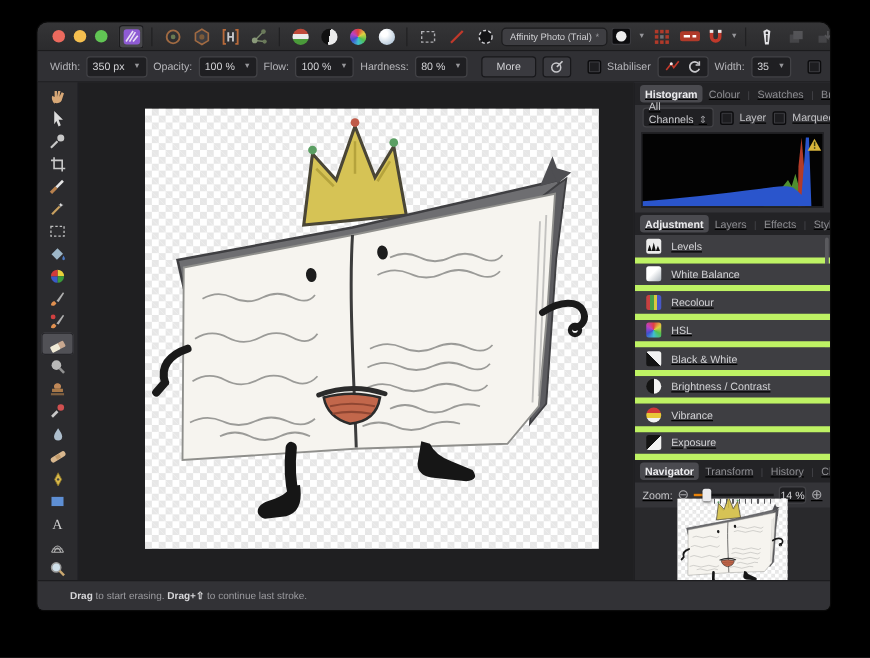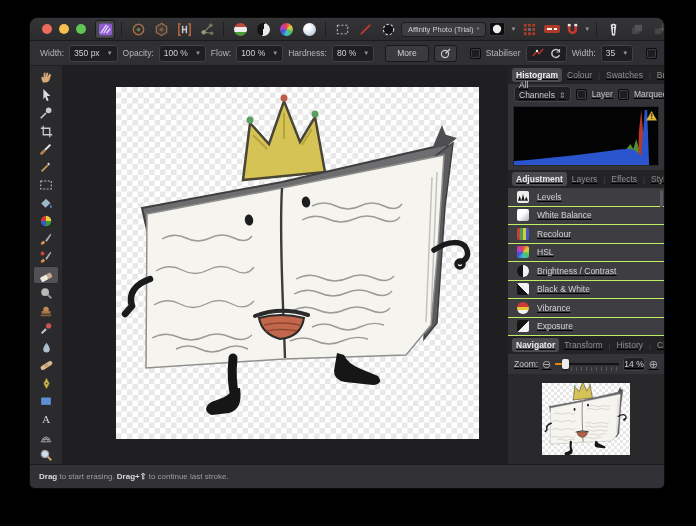--- a/index.html
+++ b/index.html
@@ -54,39 +54,39 @@
   .ptabs .tab{padding:2px 4px;border-radius:3px;}
   .ptabs .tab.active{background:#4a4a4f;color:#ececee;font-weight:bold;}
   .tabsep{color:#48484d;margin:0 1px;font-size:7.5px;}
   .hcontrols{height:20px;display:flex;align-items:center;padding:0 6px;gap:5px;color:#c4c4c7;flex:none;}
   .select{background:#202023;border:1px solid #434347;border-radius:3px;padding:1px 4px;
           display:flex;align-items:flex-end;gap:4px;color:#cacacd;height:12px;}
   .histwrap{padding:2px 5px 4px;flex:none;}
   .histbox{height:58px;background:#030303;border:1px solid #28282c;}
   .alist{flex:none;}
   .arow{height:17.5px;display:flex;align-items:center;gap:8px;padding-left:9px;background:#3e3e42;
-        border-bottom:1px solid #bef264;color:#d3d3d6;position:relative;}
+        border-bottom:5px solid #bef264;color:#d3d3d6;position:relative;}
   .aicon{width:12px;height:12px;border-radius:2px;flex:none;display:flex;align-items:center;justify-content:center;}
   .scrollbar{position:absolute;right:1px;top:2px;width:3px;height:110px;background:#5a5a5e;border-radius:2px;}
   .zoomrow{height:20px;display:flex;align-items:center;padding:0 6px;gap:4px;color:#c4c4c7;flex:none;}
   .pm{font-size:11px;color:#a8a8ac;line-height:1;}
   .slider{position:relative;width:64px;height:14px;flex:none;}
   .slider .track{position:absolute;left:0;right:0;top:6px;height:2px;background:#141416;}
   .slider .fill{position:absolute;left:0;top:6px;width:9px;height:2px;background:#e8830c;}
   .slider .handle{position:absolute;left:7px;top:1.5px;width:7px;height:10px;background:#ececee;
                   border-radius:2px;box-shadow:0 1px 2px rgba(0,0,0,.6);}
   .slider .ticks{position:absolute;left:16px;right:0;top:10px;height:4px;
      background:repeating-linear-gradient(90deg,#57575b 0 1px,transparent 1px 5px);}
   .zval{width:30px;height:12px;background:#1f1f22;border:1px solid #434347;border-radius:3px;
         color:#d2d2d5;display:flex;align-items:center;justify-content:center;}
   .thumbarea{flex:1;background:#29292c;display:flex;align-items:center;justify-content:center;min-height:0;}
   .thumb{width:88px;height:72px;display:flex;align-items:center;justify-content:center;overflow:hidden;}
   
   .statusbar{height:23px;background:#323236;border-top:1px solid #1c1c1f;display:flex;
-             align-items:center;padding-left:9px;font-size:8px;color:#9c9ca0;flex:none;}
+             align-items:center;padding-left:26px;font-size:8px;color:#9c9ca0;flex:none;}
   .statusbar b{color:#d8d8db;font-weight:bold;}
   svg{display:block;}
 </style>
 </head>
 <body>
 
 <svg width="0" height="0" style="position:absolute">
   <symbol id="bookdrawing" viewBox="0 0 363 352">
     <path d="M127 93 L134 36 L153 57 L168 14 L184 55 L199 30 L209 85 Z" fill="#d6c355" stroke="#4a4636" stroke-width="2.5"></path>
     <path d="M137 48 L151 62 M168 26 L168 52 M196 42 L186 58" stroke="#b5a33c" stroke-width="2" fill="none"></path>
@@ -537,26 +537,26 @@
         </div>
         <div class="arow">
           <span class="aicon" style="background:linear-gradient(90deg,#c84040 0 25%,#48a048 25% 50%,#d8c840 50% 75%,#4858c8 75%)"></span>
           <span>Recolour</span>
         </div>
         <div class="arow">
           <span class="aicon" style="background:conic-gradient(#e04040,#e0d040,#50c050,#40c0d0,#4050d0,#c040c0,#e04040)"></span>
           <span>HSL</span>
         </div>
         <div class="arow">
+          <span class="aicon" style="background:linear-gradient(45deg,#141414 50%,#f2f2f2 50%)"></span>
+          <span>Black &amp; White</span>
+        </div>
+        <div class="arow">
           <span class="aicon" style="background:linear-gradient(90deg,#141414 50%,#f2f2f2 50%);border-radius:50%"></span>
           <span>Brightness / Contrast</span>
-        </div>
-        <div class="arow">
-          <span class="aicon" style="background:linear-gradient(45deg,#141414 50%,#f2f2f2 50%)"></span>
-          <span>Black &amp; White</span>
         </div>
         <div class="arow">
           <span class="aicon" style="background:linear-gradient(#d03838 0 38%,#e8c838 38% 68%,#f2f2f2 68%);border-radius:50%"></span>
           <span>Vibrance</span>
         </div>
         <div class="arow">
           <span class="aicon" style="background:linear-gradient(135deg,#141414 50%,#f2f2f2 50%)"></span>
           <span>Exposure</span>
         </div>
       </div>

